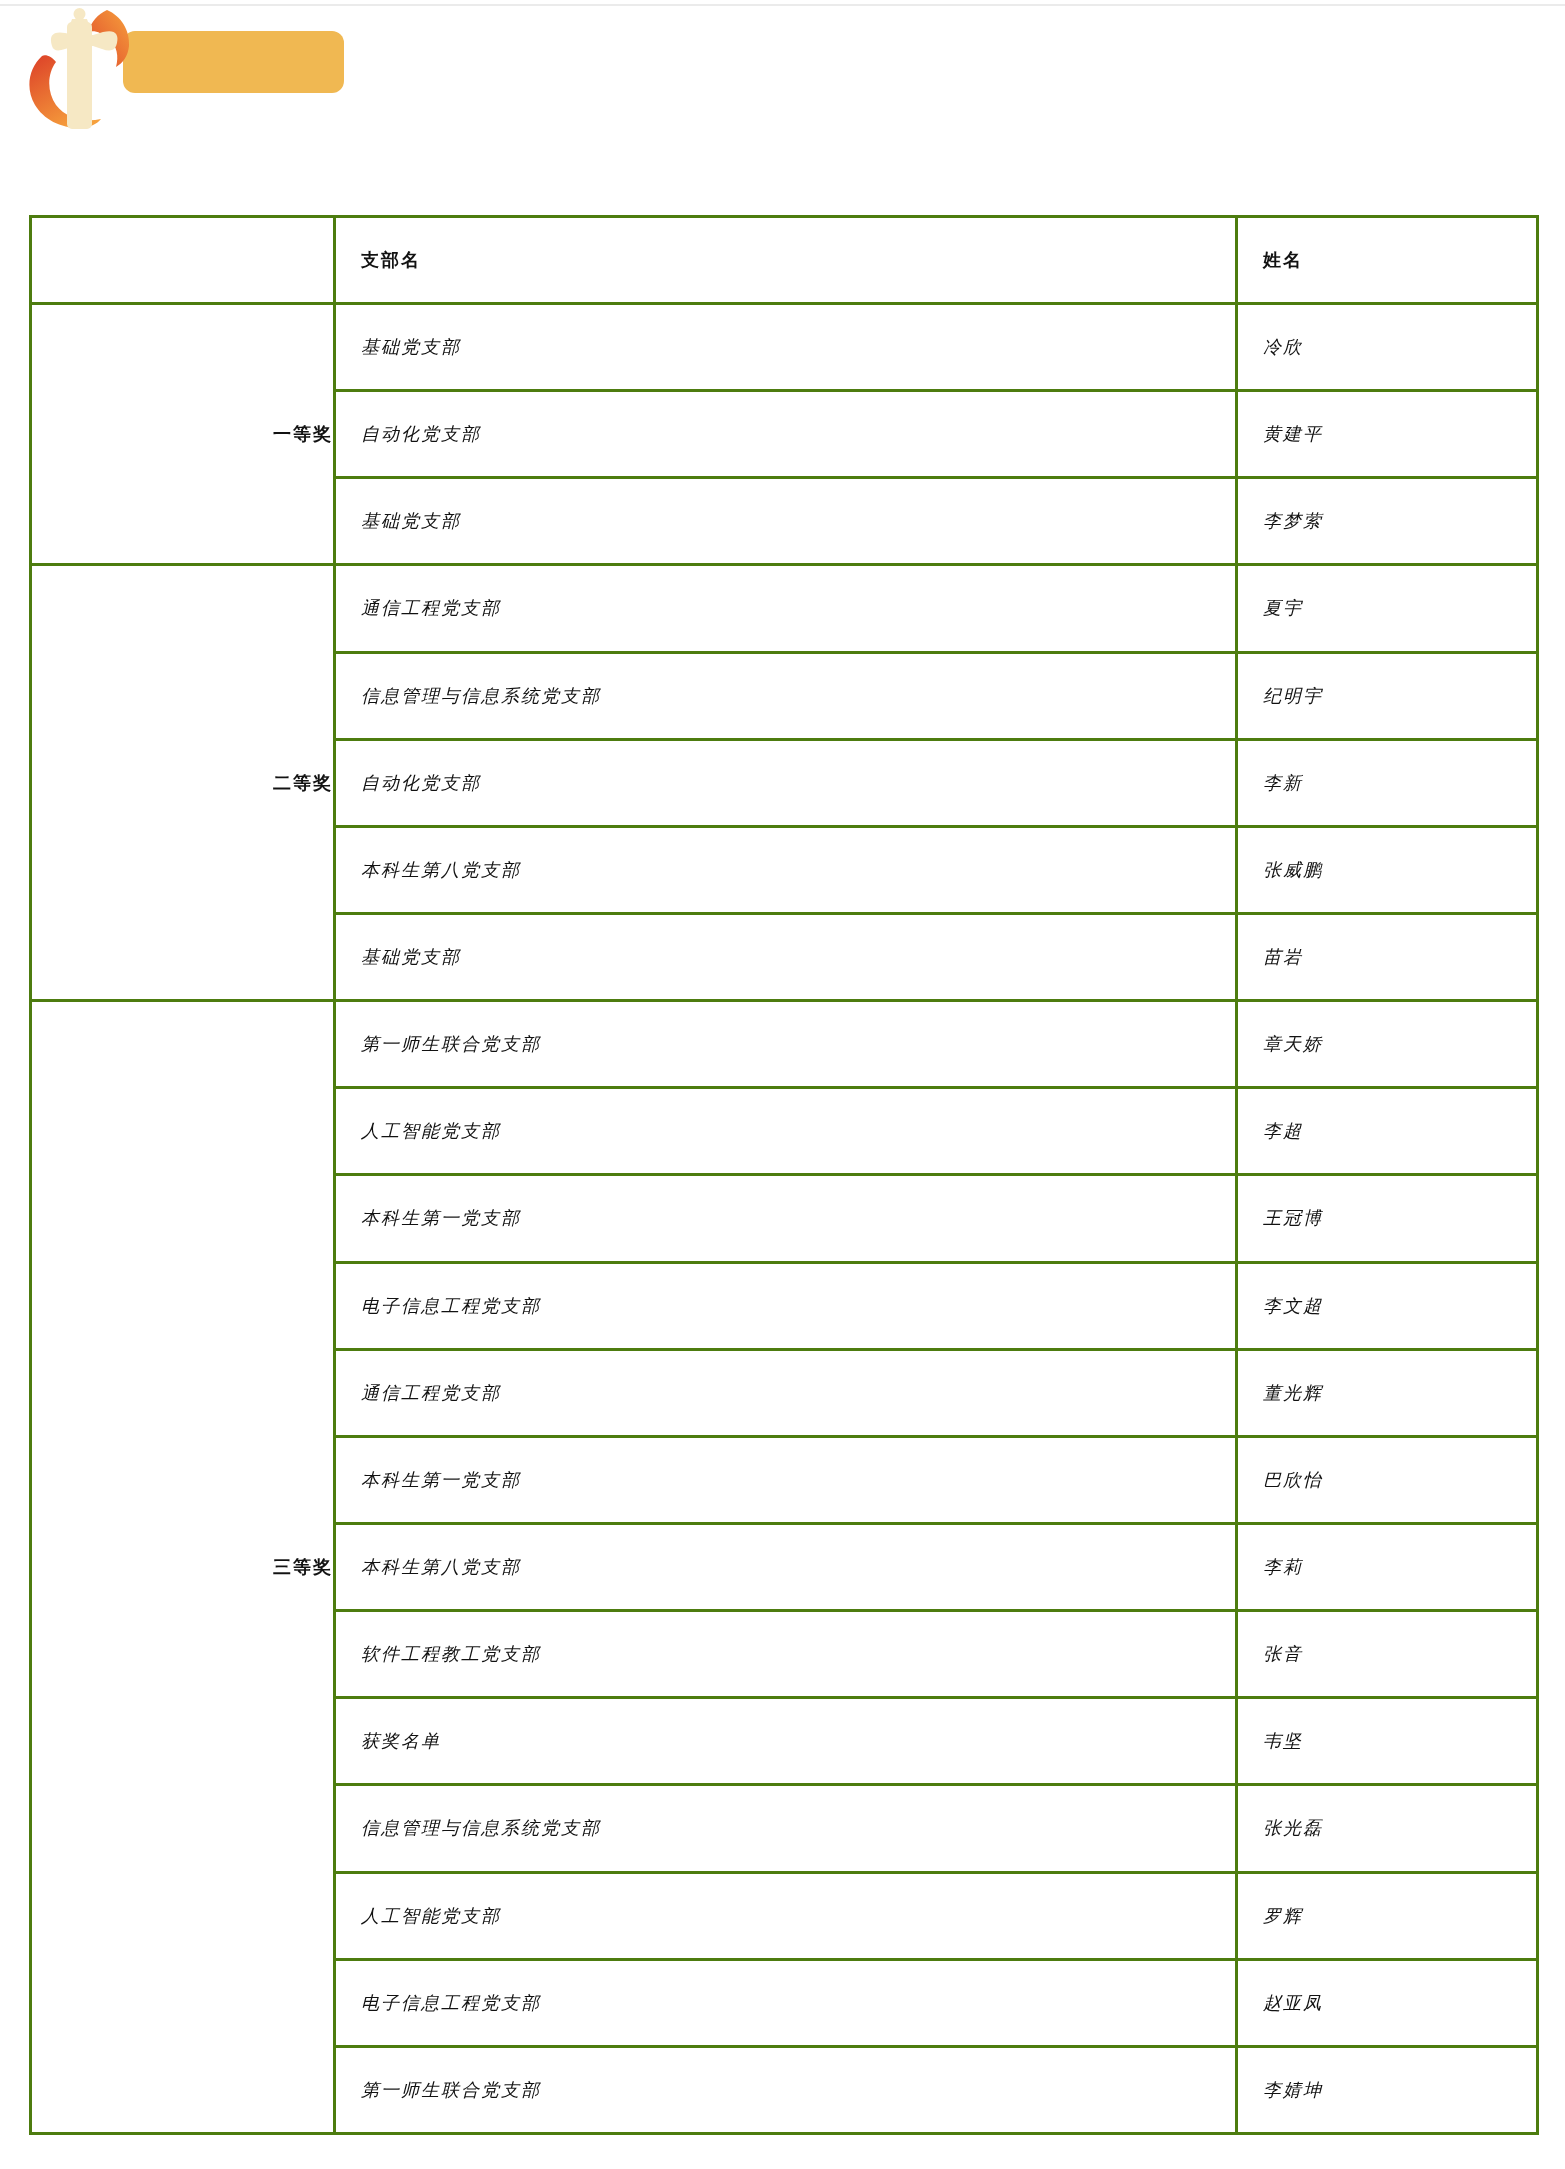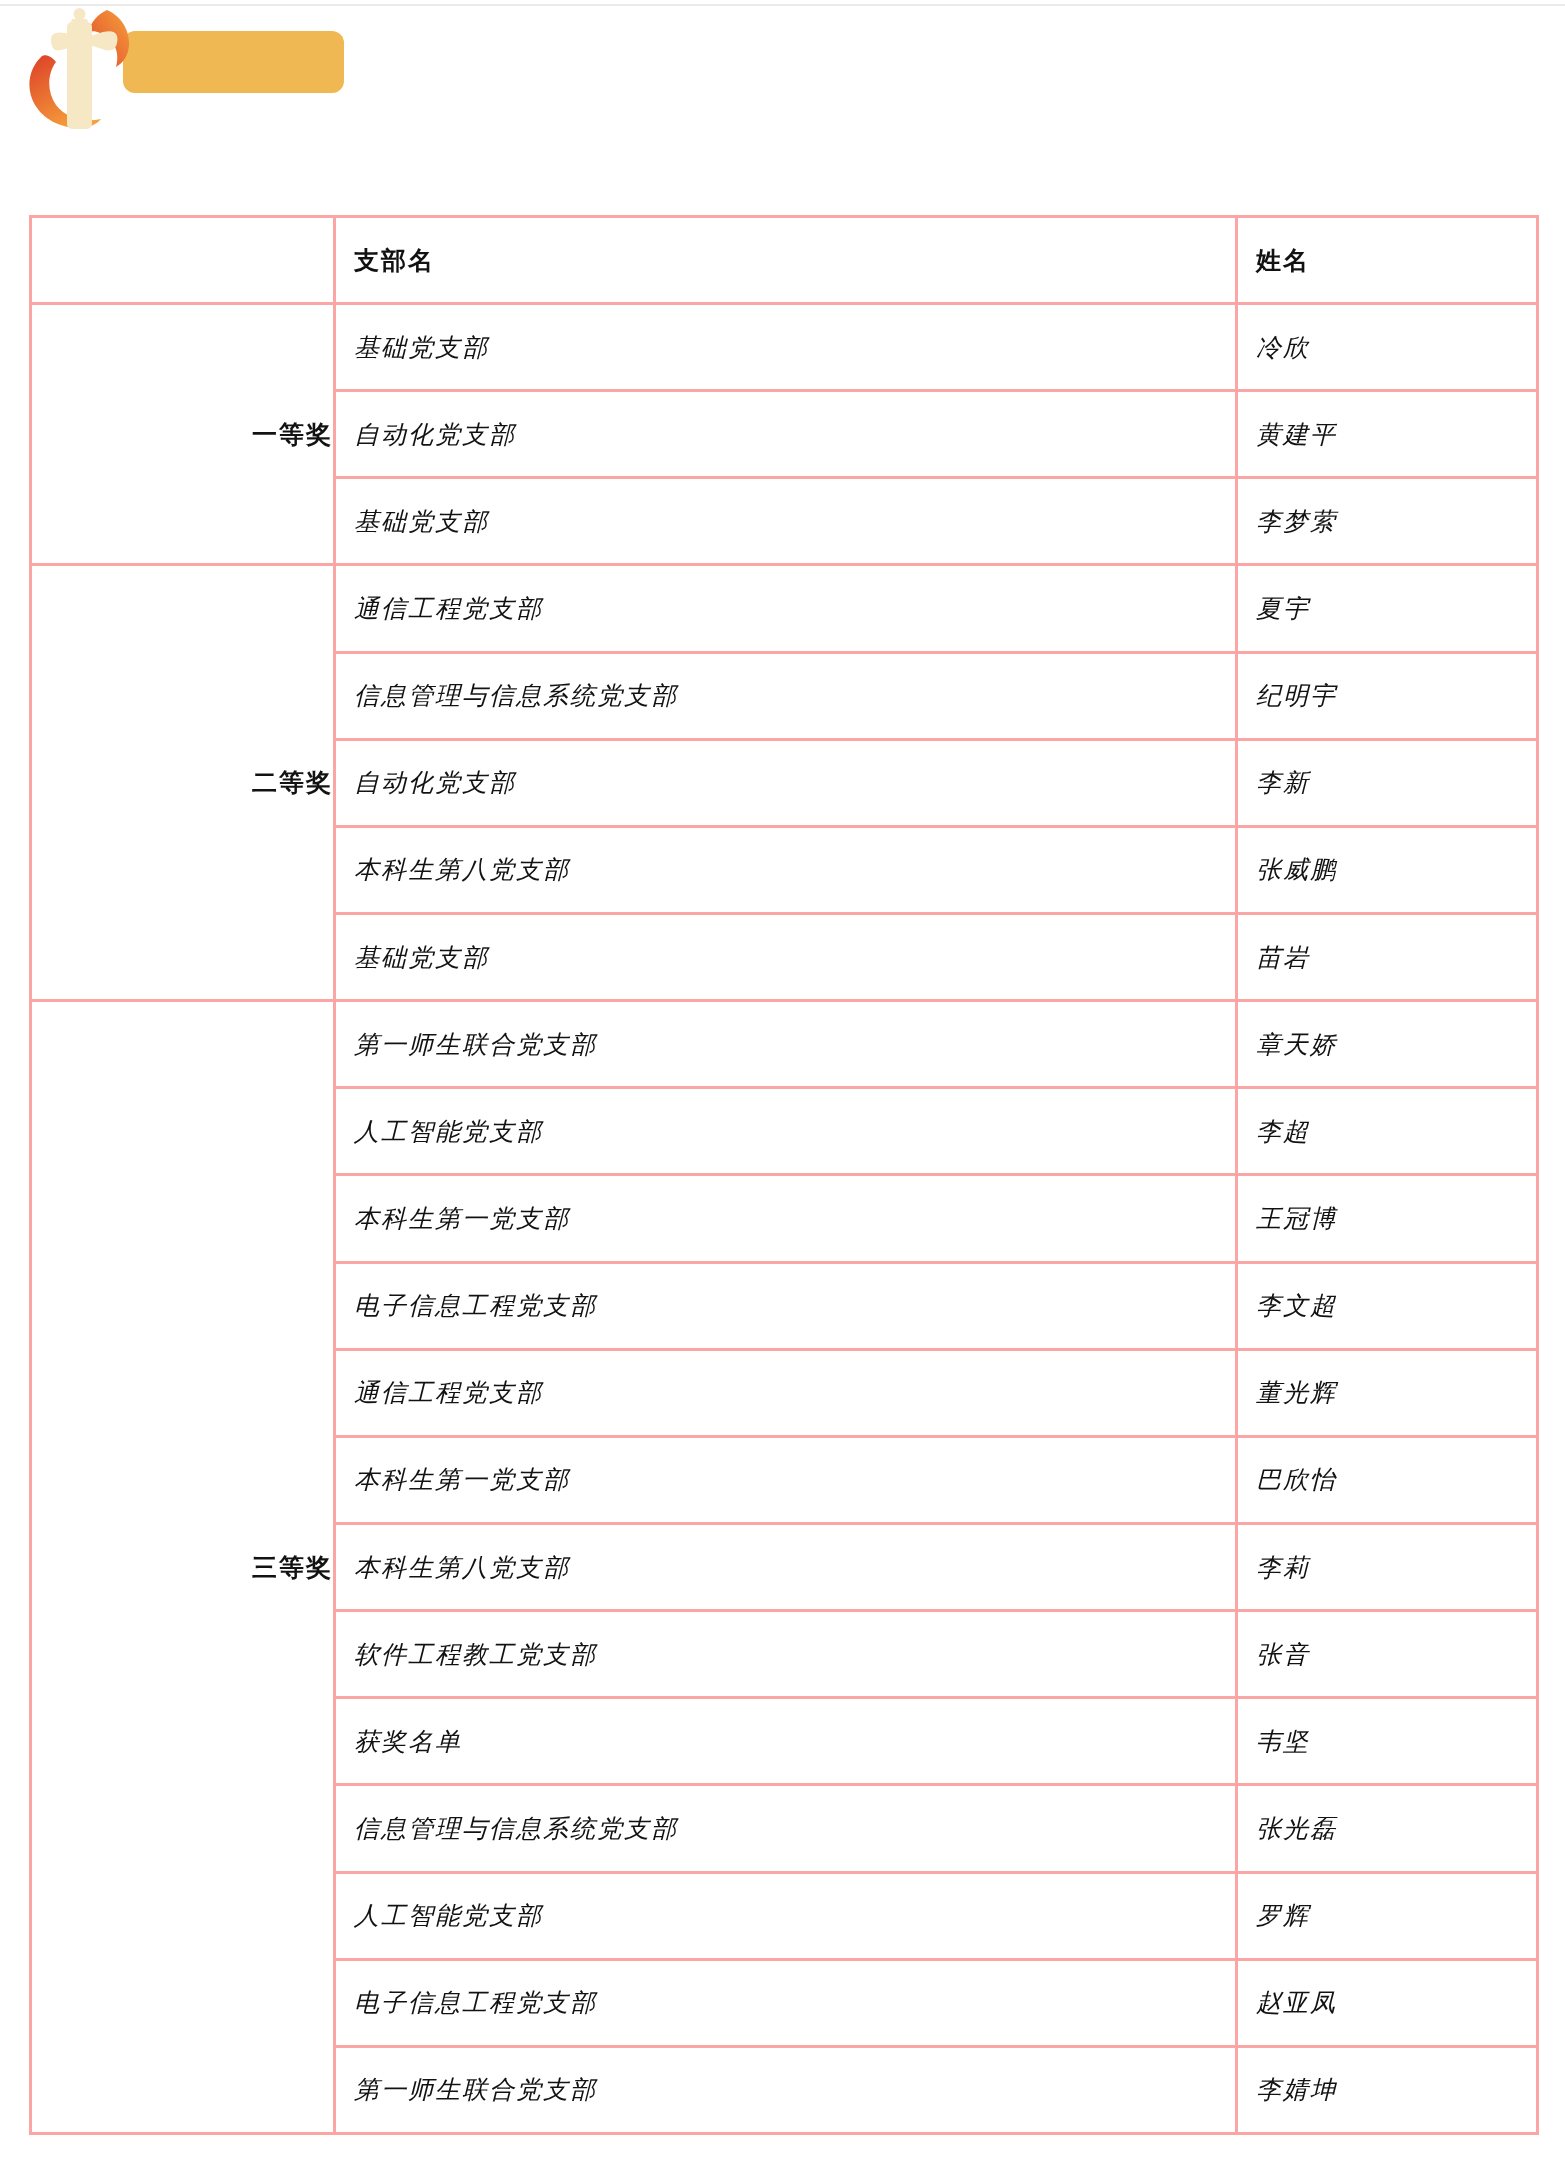--- a/index.html
+++ b/index.html
@@ -33,25 +33,25 @@
     letter-spacing: 3px; padding-left: 24px;
   }
   .badge-icon { position: absolute; left: 0; top: 0; }
   
   table.award {
     position: absolute; left: 29px; top: 215px;
     width: 1507px; height: 1920px;
     border-collapse: collapse; table-layout: fixed;
   }
   table.award th, table.award td {
-    border: 3px solid #fca5a5;
-    font-size: 25px;
+    border: 3px solid #4d7c0f;
+    font-size: 18px;
     letter-spacing: 2px;
     vertical-align: middle;
-    padding: 0 0 0 18px;
+    padding: 0 0 0 25px;
     background: #ffffff;
     overflow: hidden;
   }
   table.award tr { height: 87px; }
   col.c-tier { width: 304px; }
   col.c-branch { width: 902px; }
   col.c-name { width: 301px; }
   table.award th { font-weight: bold; text-align: left; }
   td.tier-cell {
     text-align: right; font-weight: bold; font-size: 27px;

